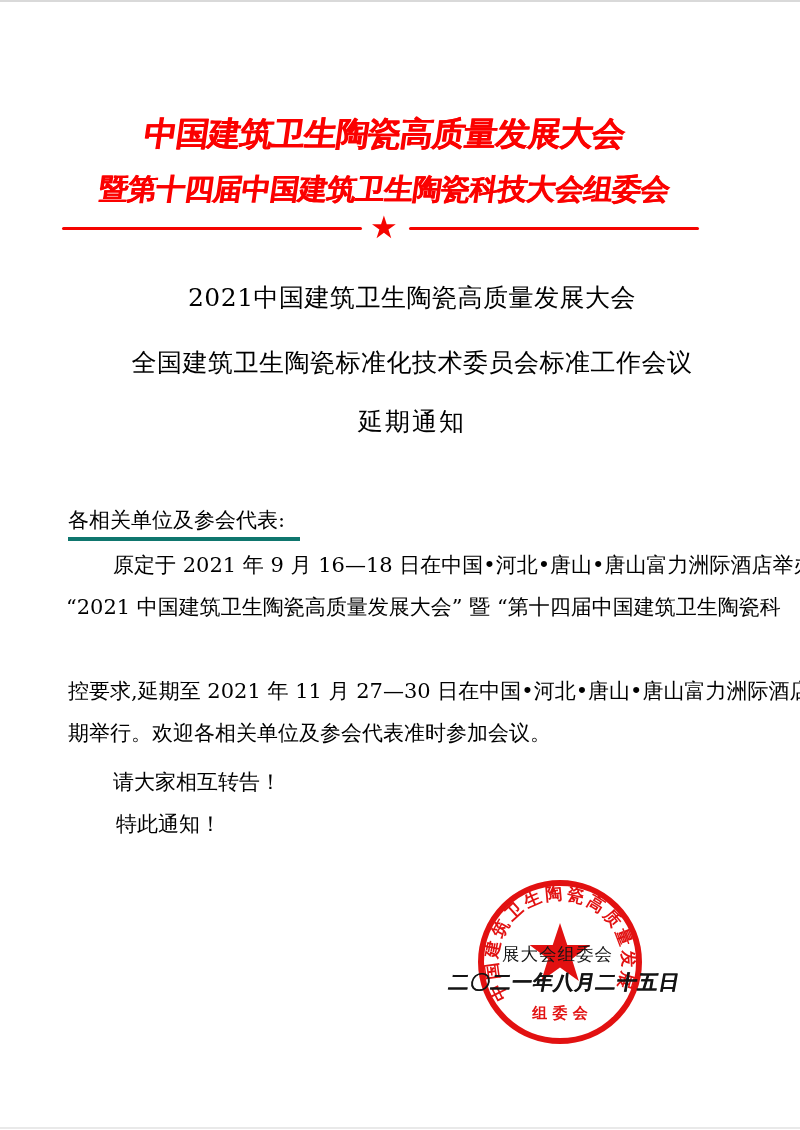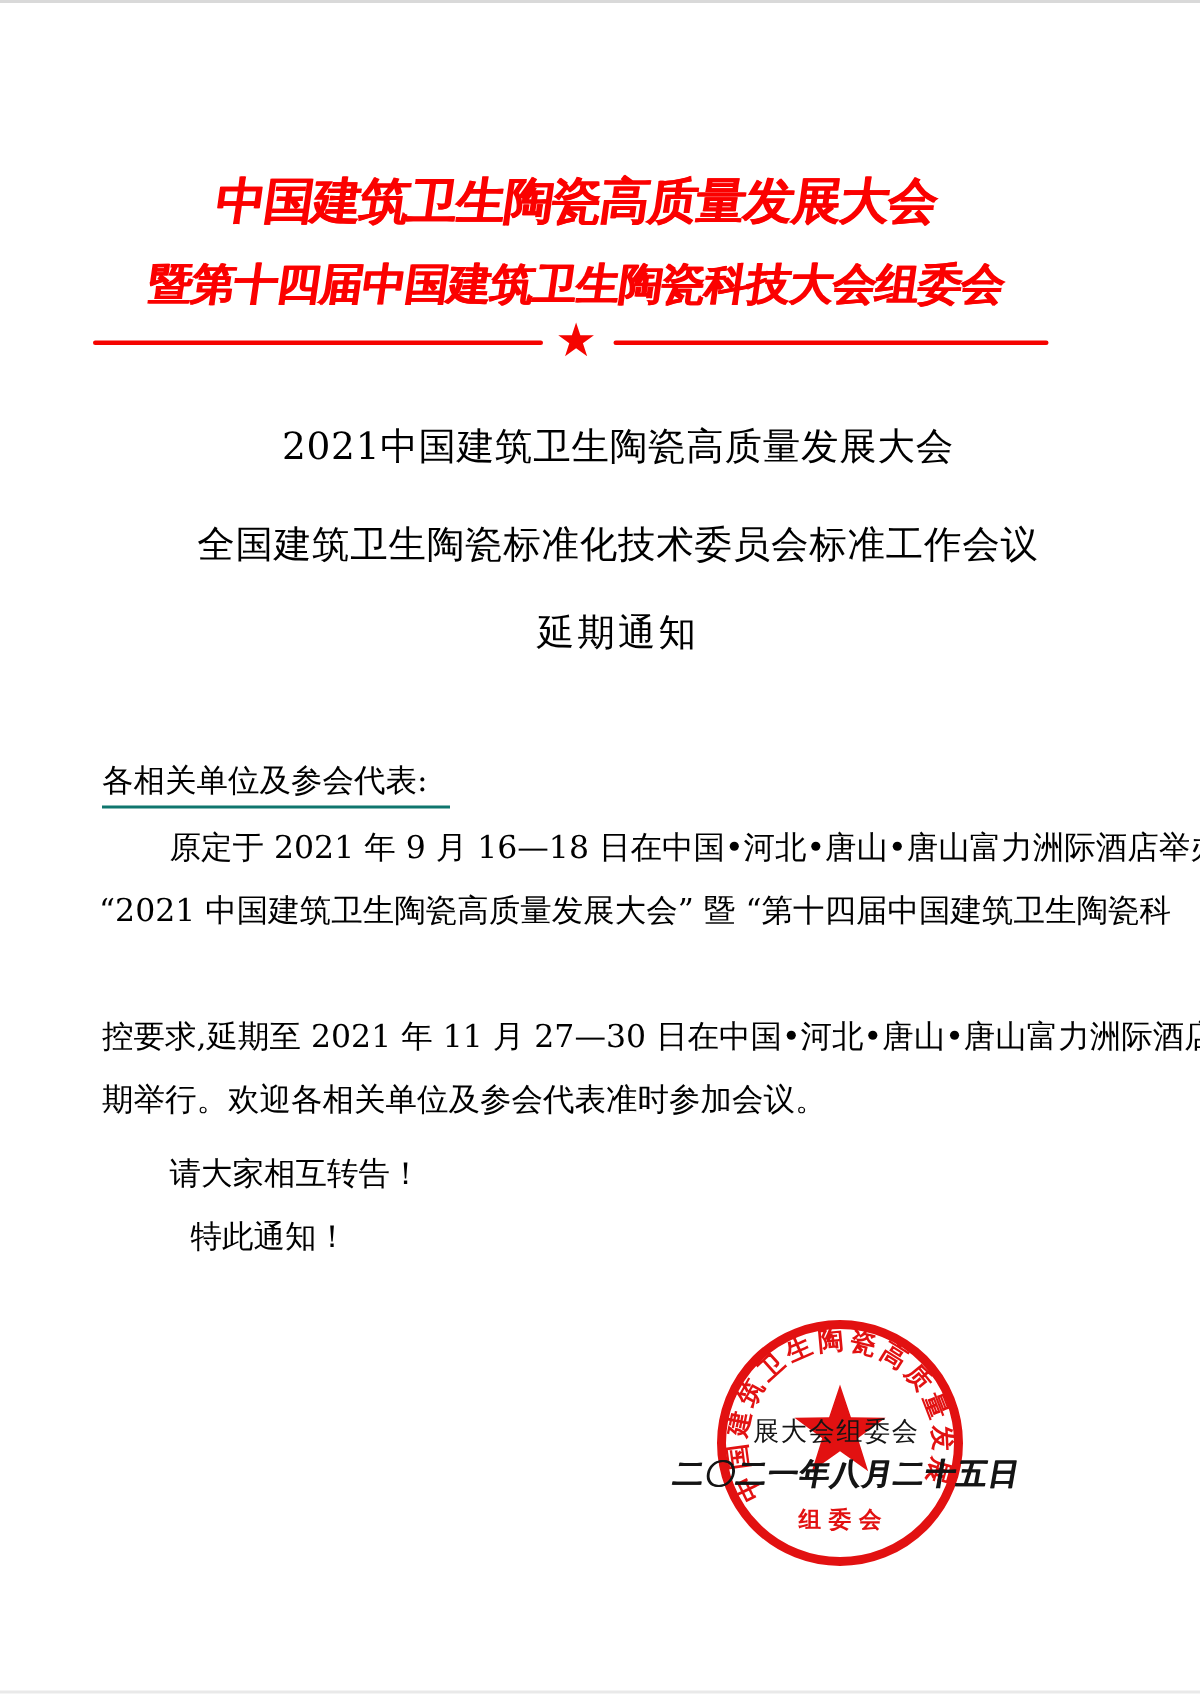--- a/index.html
+++ b/index.html
@@ -39,28 +39,28 @@
     position:absolute; left:0; width:800px; text-align:center; white-space:nowrap;
     font-size:25px; letter-spacing:0.5px; color:#000;padding-left:12px;
   }
   .t1 { top:281px; }
   .t2 { top:313px; }
   .t3 { top:346px; }
   .subject { top:405px; letter-spacing:2px; }
 
   
   .bline { position:absolute; white-space:nowrap; font-size:21px; color:#000; }
-  .salutation { top:506px; left:68px; border-bottom:2px solid #0f766e; padding:0 15px 3px 0; }
+  .salutation { top:506px; left:68px; border-bottom:4px solid #0f766e; padding:0 15px 3px 0; }
   .p1 { top:551px; left:113px; }
   .p2 { top:593px; left:66px; }
   .p3 { top:635px; left:68px; }
   .p4 { top:677px; left:68px; }
   .p5 { top:719px; left:68px; }
   .p6 { top:768px; left:113px; }
-  .p7 { top:810px; left:127px; }
+  .p7 { top:810px; left:116px; }
 
   
   .seal { position:absolute; left:469px; top:871px; width:182px; height:182px; z-index:1; opacity:0.93; }
   .seal .ringtext { font-family:"DejaVu Serif","Liberation Serif",serif; font-weight:bold; }
 
   
   .sig { position:absolute; white-space:nowrap; z-index:2; color:#141414; }
   .sig1 { top:915px; left:465px; font-size:17.5px; letter-spacing:0.5px; }
   .sig2 { top:942px; left:502px; font-size:17.5px; letter-spacing:1px; }
   .sig-date {

